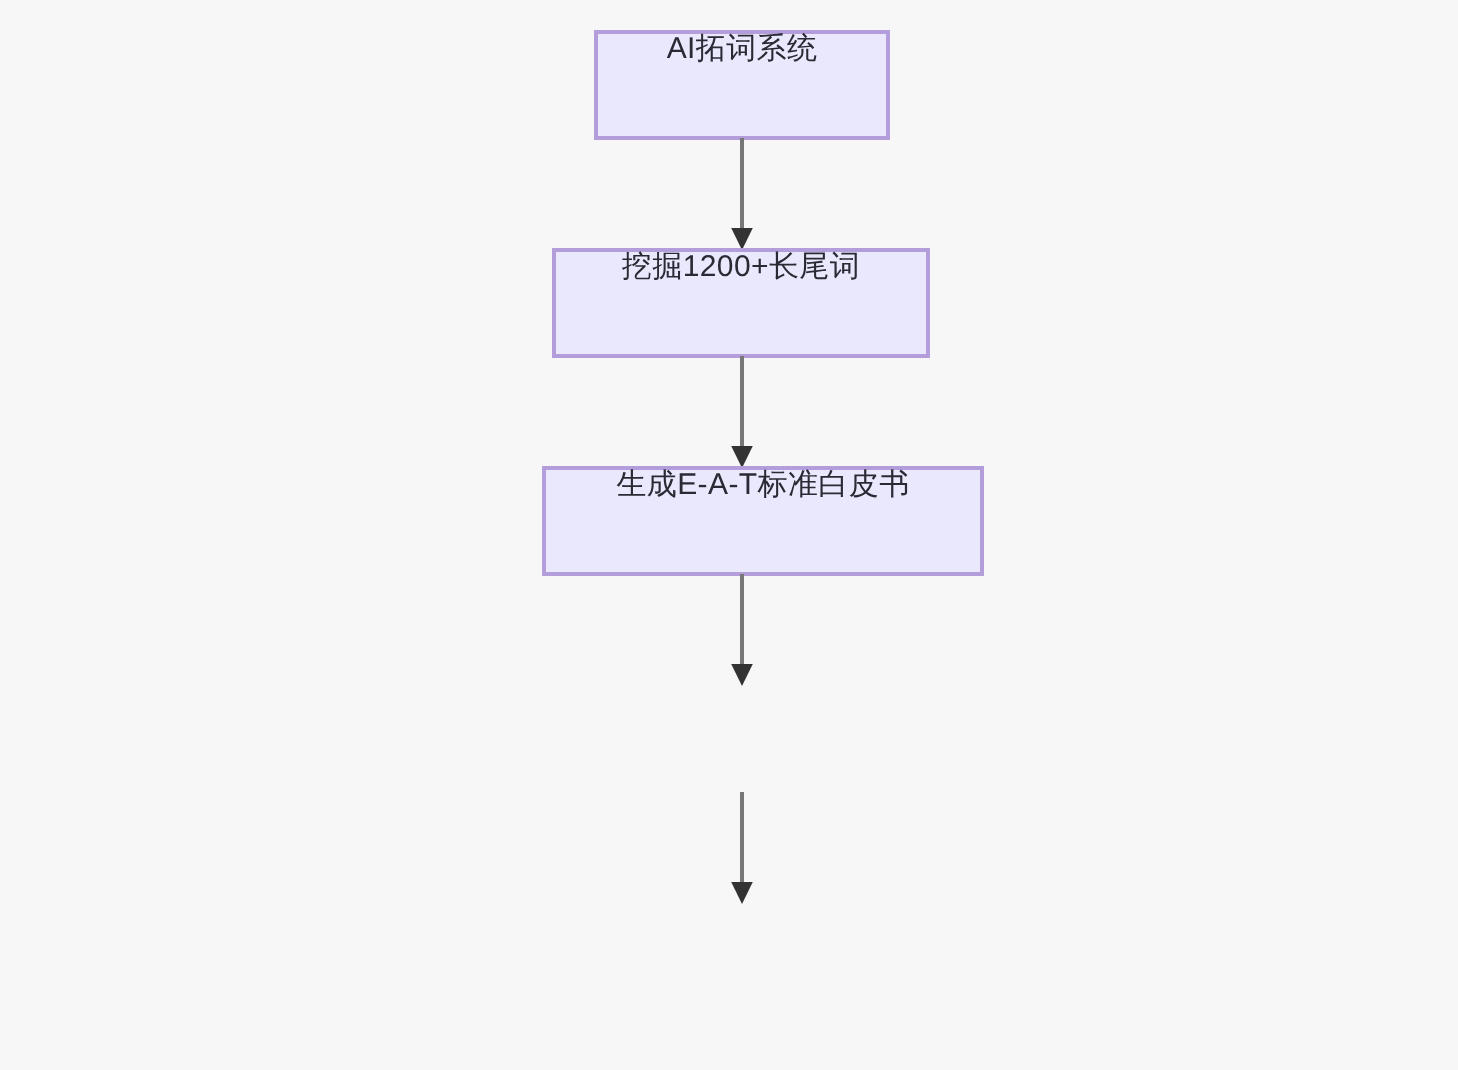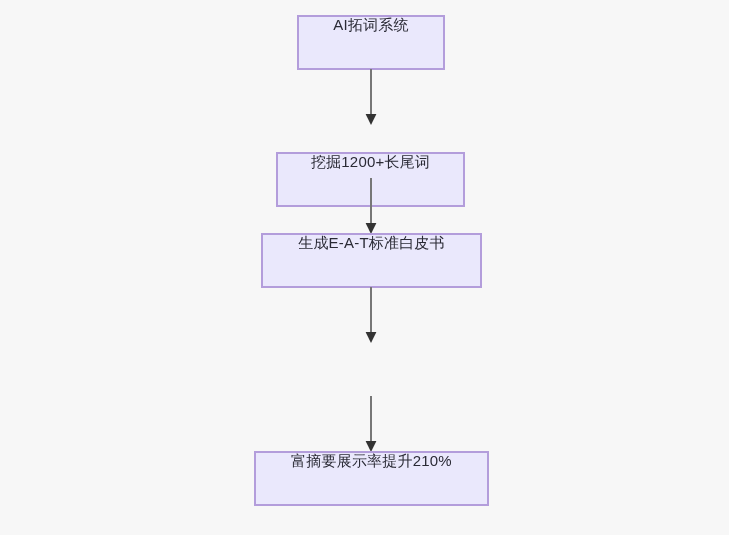--- a/index.html
+++ b/index.html
@@ -37,22 +37,22 @@
     font-size: 15px;
     line-height: 1;
     color: #2a2a35;
     letter-spacing: 0.2px;
     white-space: nowrap;
     font-weight: 400;
   }
 
   
   #node-0 { left: 297px; top: 15px;  width: 148px; }
-  #node-1 { left: 276px; top: 124px; width: 189px; margin-top: 28px; }
-  #node-2 { left: 261px; top: 233px; width: 221px; }
+  #node-1 { left: 276px; top: 124px; width: 189px; }
+  #node-2 { left: 271px; top: 233px; width: 221px; }
   #node-3 { left: 264px; top: 342px; width: 214px; }
   #node-4 { left: 254px; top: 451px; width: 235px; }
 
   
   .connector {
     position: absolute;
     left: 364px;
     width: 14px;
     height: 56px;
   }
@@ -112,17 +112,14 @@
   </div>
 
 
   <div class="connector" id="edge-3">
     <svg width="14" height="56" viewBox="0 0 14 56" xmlns="http://www.w3.org/2000/svg">
       <line class="edge-line" x1="7" y1="0" x2="7" y2="48"></line>
       <polygon class="edge-head" points="7,56 1.6,45 12.4,45"></polygon>
     </svg>
   </div>
 
-  <div class="node" id="node-4">
-    <span class="node-label">富摘要展示率提升210%</span>
-  </div>
 
 </div>
 
 </body></html>

